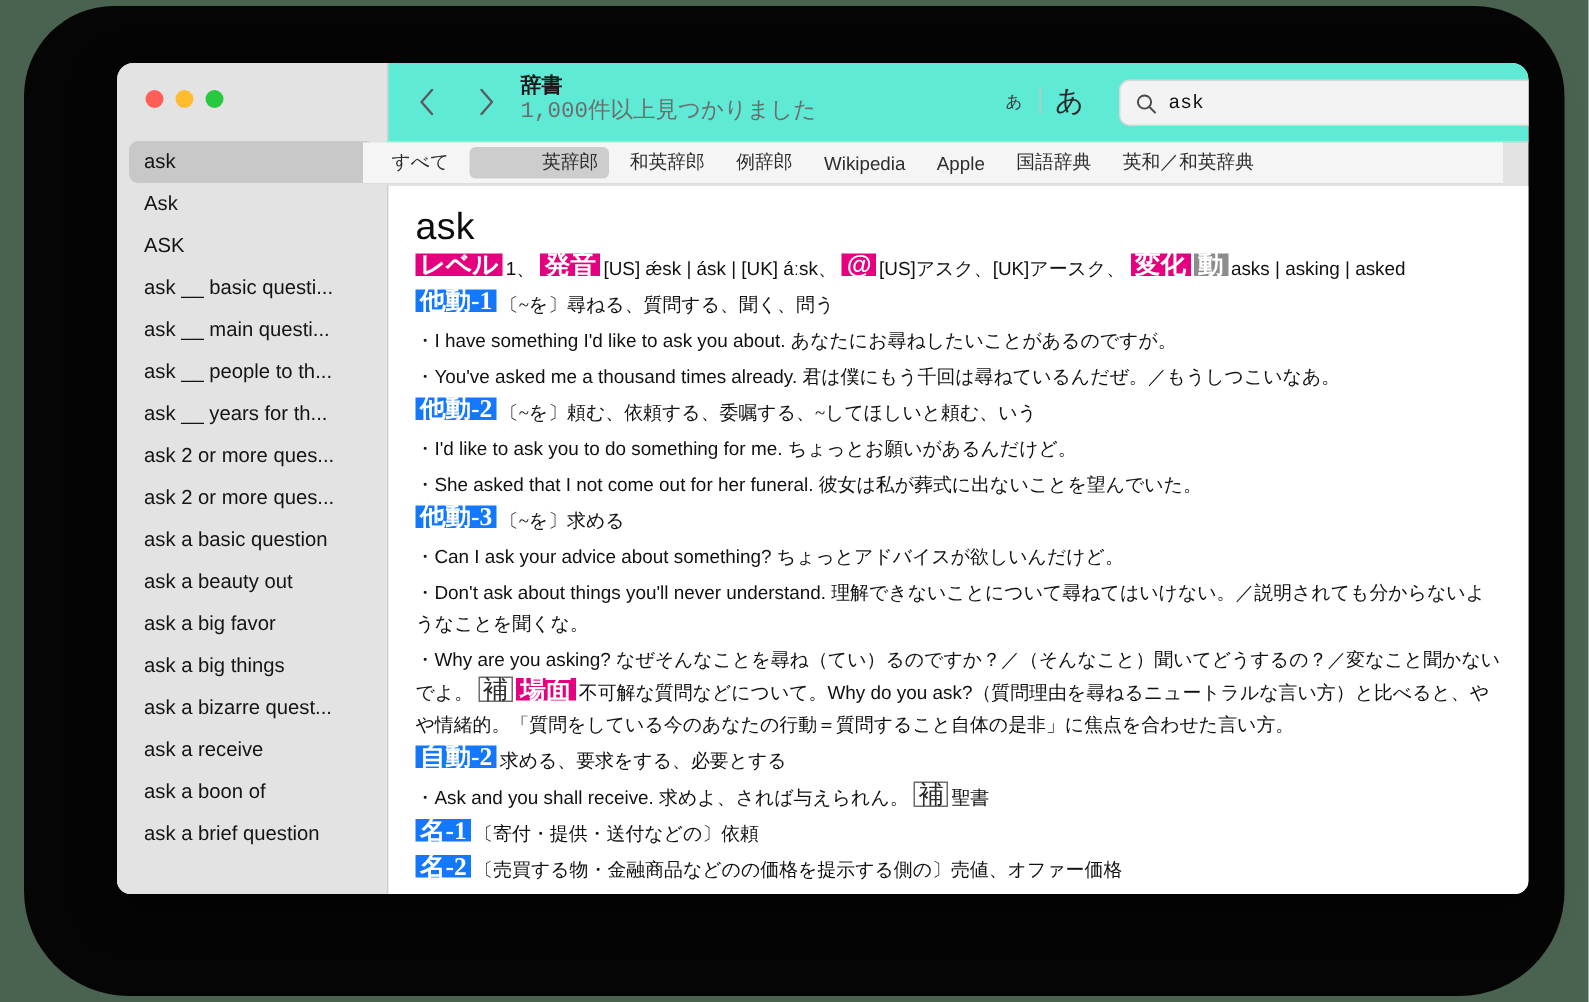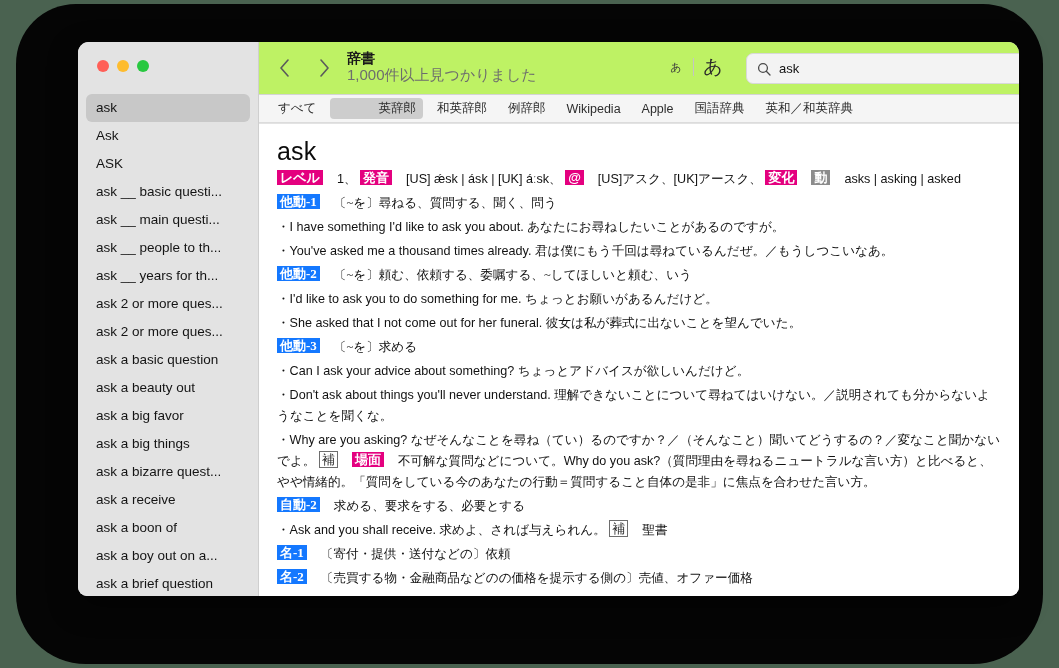--- a/index.html
+++ b/index.html
@@ -76,22 +76,23 @@
     width: 1px; height: 554px;
     background: #cfcfcf;
   }
 
   
   #toolbar {
     position: absolute;
     left: 181px; top: 0;
     width: 760px;
     height: 52px;
-    background: #bef264;
+    background: #5eead4;
     border-bottom: 1px solid #d4d4d4;
+    font-family: Liberation Mono, monospace;
   }
   #nav-buttons {
     position: absolute;
     left: 12px; top: 12px;
     display: flex;
     gap: 14px;
   }
   .chev {
     width: 26px; height: 28px;
     display: flex; align-items: center; justify-content: center;
@@ -167,21 +168,21 @@
     font-size: 13px;
     color: #121212;
     white-space: nowrap;
     overflow: hidden;
     cursor: text;
   }
 
   
   #tabbar {
     position: absolute;
-    left: 181px; top: 53px;
+    left: 164px; top: 53px;
     width: 760px;
     height: 28px;
     background: #f5f5f5;
     border-bottom: 1px solid #dcdcdc;
     display: flex;
     align-items: center;
     padding-left: 12px;
     box-sizing: border-box;
   }
   .tab {
@@ -233,27 +234,27 @@
   .sense-line {
     font-size: 12.6px;
     line-height: 21px;
     color: #111111;
     margin-bottom: 3px;
     font-family: Liberation Serif, serif;
   }
 
   .badge {
     display: inline-block;
-    font-size: 13px;
+    font-size: 17px;
     line-height: 15px;
     padding: 0px 3px;
     color: #ffffff;
     font-weight: bold;
     vertical-align: 1px;
-    margin-right: 14px;
+    margin-right: 2px;
   }
   .badge-magenta { background: #e4007f; }
   .badge-blue    { background: #1478ff; }
   .badge-gray    { background: #8c8c8c; }
   .badge-outline {
     background: #ffffff;
     color: #2b2b2b;
     border: 1px solid #6d6d6d;
     font-weight: normal;
     padding: 0 2px;
@@ -299,21 +300,20 @@
         <div class="sidebar-row"><span>ask __ years for th...</span></div>
         <div class="sidebar-row"><span>ask 2 or more ques...</span></div>
         <div class="sidebar-row"><span>ask 2 or more ques...</span></div>
         <div class="sidebar-row"><span>ask a basic question</span></div>
         <div class="sidebar-row"><span>ask a beauty out</span></div>
         <div class="sidebar-row"><span>ask a big favor</span></div>
         <div class="sidebar-row"><span>ask a big things</span></div>
         <div class="sidebar-row"><span>ask a bizarre quest...</span></div>
         <div class="sidebar-row"><span>ask a receive</span></div>
         <div class="sidebar-row"><span>ask a boon of</span></div>
-        <div class="sidebar-row"><span>ask a boy out on a...</span></div>
         <div class="sidebar-row"><span>ask a brief question</span></div>
       </div>
     </div>
 
     <div id="sidebar-divider"></div>
 
     <div id="toolbar">
 
       <div id="nav-buttons">
         <div class="chev">

